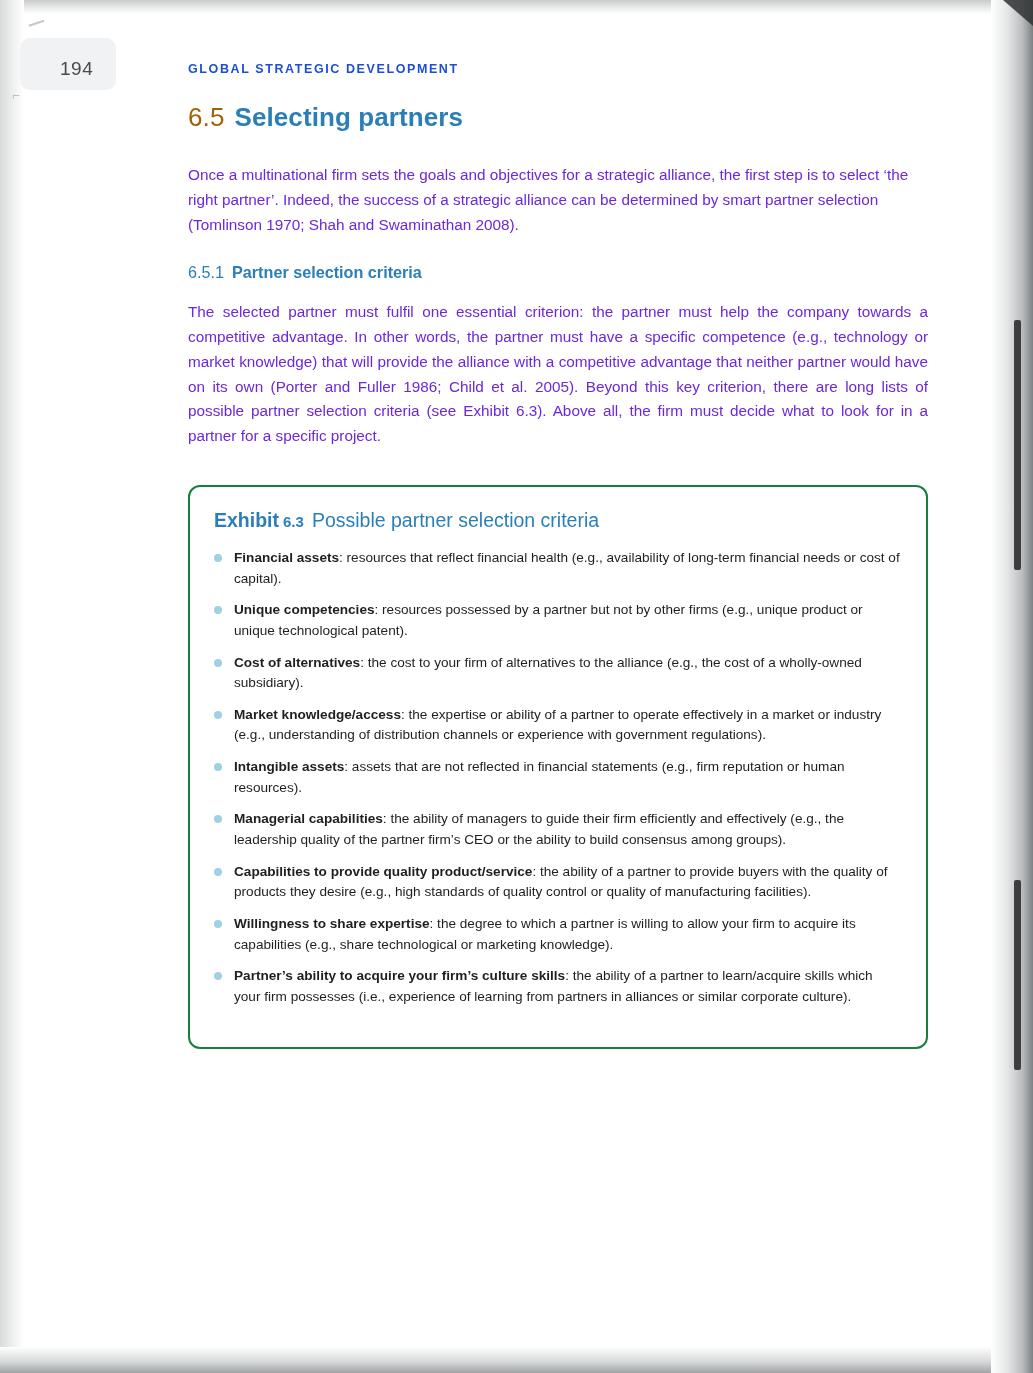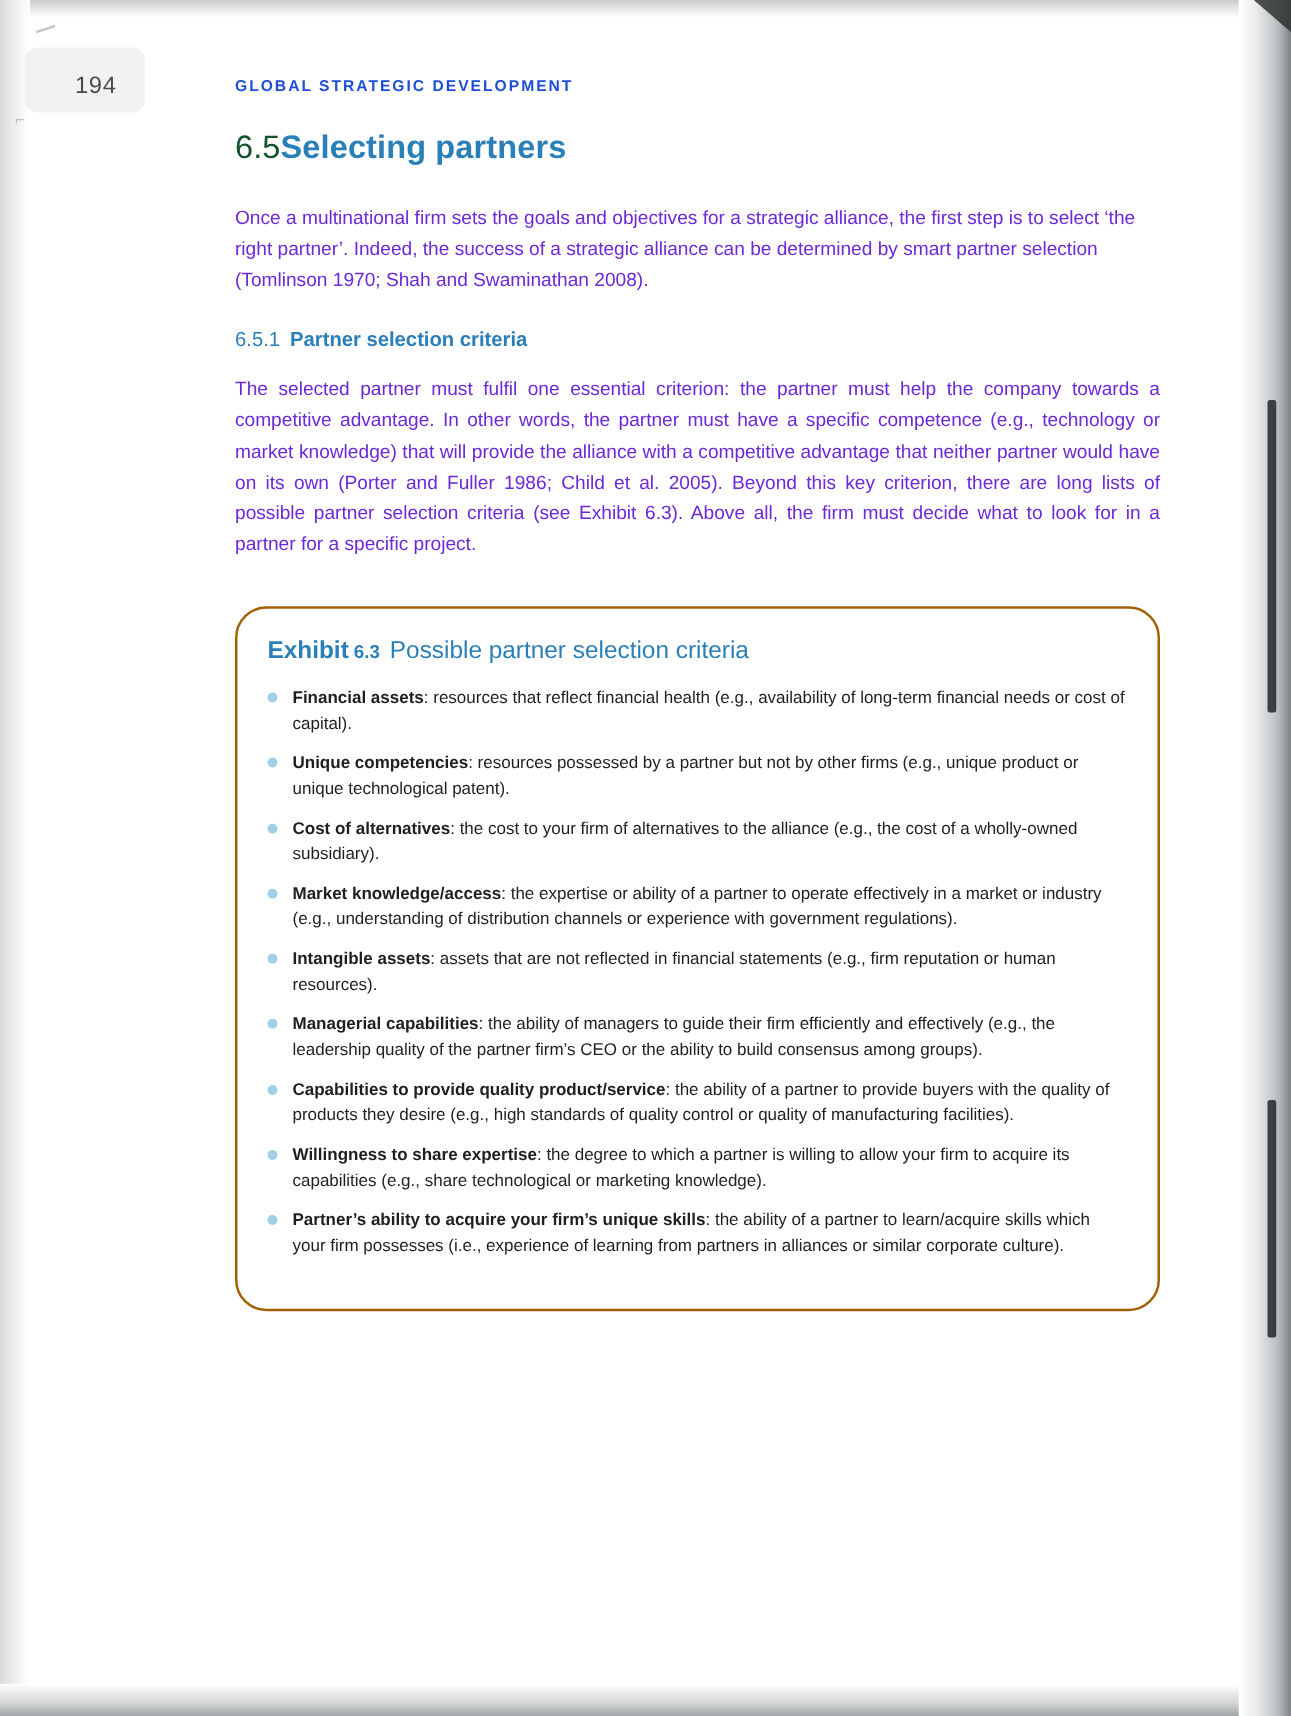--- a/index.html
+++ b/index.html
@@ -107,21 +107,22 @@
   }
   h1.section-title {
     font-size: 26px;
     font-weight: bold;
     color: #2b7fb8;
     margin: 0 0 30px 0;
     letter-spacing: .1px;
   }
   h1.section-title .num {
     font-weight: normal;
-    color: #14532d;
+    margin-right: 10px;
+    color: #a16207;
   }
   p.body {
     font-size: 15.3px;
     line-height: 1.62;
     margin: 0 0 26px 0;
     color: #6d28d9;
   }
   p.body.just {
     text-align: justify;
   }
@@ -133,22 +134,22 @@
   }
   h2.subsection .num {
     font-weight: normal;
     margin-right: 8px;
   }
 
   
   .exhibit {
     position: relative;
     margin-top: 36px;
-    border: 2px solid #a16207;
-    border-radius: 25px;
+    border: 2px solid #15803d;
+    border-radius: 12px;
     padding: 22px 26px 28px 22px;
     background: #ffffff;
   }
   .exhibit-title {
     font-size: 19.5px;
     color: #2b7fb8;
     margin: 0 0 16px 2px;
   }
   .exhibit-title .ex-word { font-weight: bold; }
   .exhibit-title .ex-num { font-weight: bold; font-size: 15px; margin: 0 8px 0 4px;}
@@ -221,18 +222,18 @@
       </div>
       <ul class="criteria" id="criteria-list">
           <li><span class="bullet"></span><b>Financial assets</b><span>: resources that reflect financial health (e.g., availability of long-term financial needs or cost of capital).</span></li>
           <li><span class="bullet"></span><b>Unique competencies</b><span>: resources possessed by a partner but not by other firms (e.g., unique product or unique technological patent).</span></li>
           <li><span class="bullet"></span><b>Cost of alternatives</b><span>: the cost to your firm of alternatives to the alliance (e.g., the cost of a wholly-owned subsidiary).</span></li>
           <li><span class="bullet"></span><b>Market knowledge/access</b><span>: the expertise or ability of a partner to operate effectively in a market or industry (e.g., understanding of distribution channels or experience with government regulations).</span></li>
           <li><span class="bullet"></span><b>Intangible assets</b><span>: assets that are not reflected in financial statements (e.g., firm reputation or human resources).</span></li>
           <li><span class="bullet"></span><b>Managerial capabilities</b><span>: the ability of managers to guide their firm efficiently and effectively (e.g., the leadership quality of the partner firm’s CEO or the ability to build consensus among groups).</span></li>
           <li><span class="bullet"></span><b>Capabilities to provide quality product/service</b><span>: the ability of a partner to provide buyers with the quality of products they desire (e.g., high standards of quality control or quality of manufacturing facilities).</span></li>
           <li><span class="bullet"></span><b>Willingness to share expertise</b><span>: the degree to which a partner is willing to allow your firm to acquire its capabilities (e.g., share technological or marketing knowledge).</span></li>
-          <li><span class="bullet"></span><b>Partner’s ability to acquire your firm’s unique skills</b><span>: the ability of a partner to learn/acquire skills which your firm possesses (i.e., experience of learning from partners in alliances or similar corporate culture).</span></li>
+          <li><span class="bullet"></span><b>Partner’s ability to acquire your firm’s culture skills</b><span>: the ability of a partner to learn/acquire skills which your firm possesses (i.e., experience of learning from partners in alliances or similar corporate culture).</span></li>
         </ul>
     </div>
 
   </div>
 </div>
 
 </body></html>

